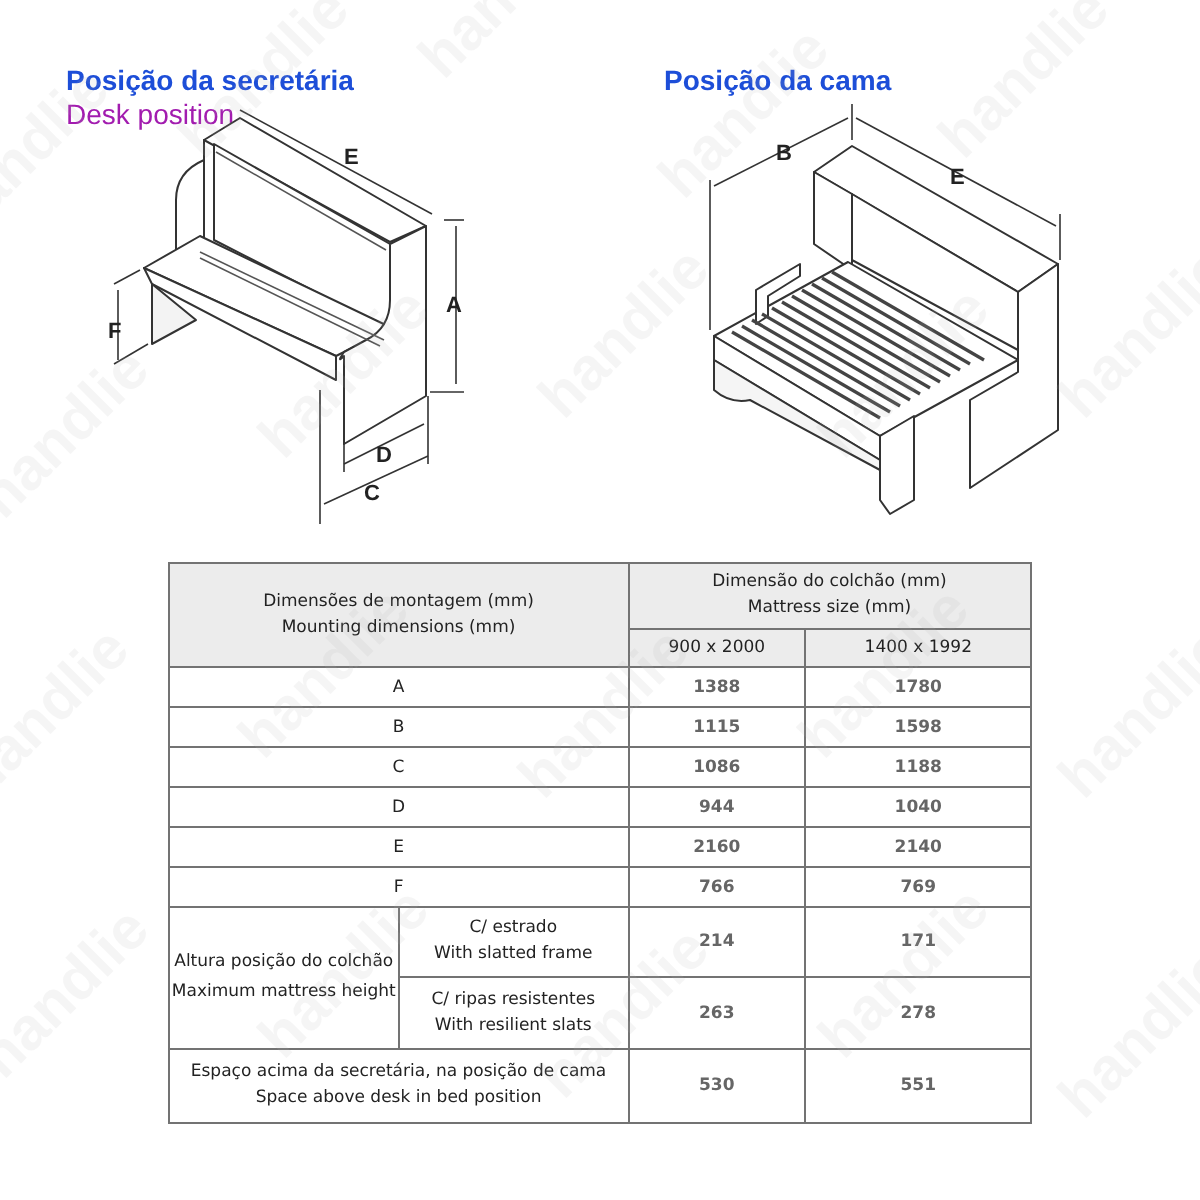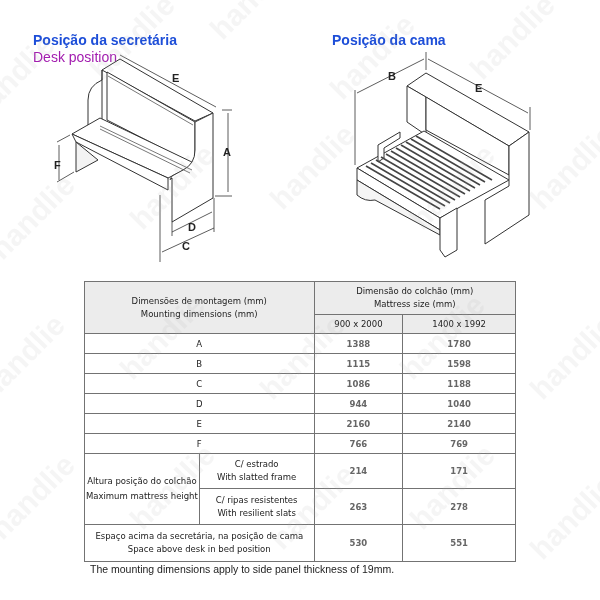--- a/index.html
+++ b/index.html
@@ -217,14 +217,13 @@
       <div>Espaço acima da secretária, na posição de cama</div>
       <div>Space above desk in bed position</div>
     </td>
     <td class="val">530</td>
     <td class="val">551</td>
   </tr>
 </tbody>
   </table>
 
 <div class="note">
-  <div>The mounting dimensions apply to side panel thickness of 19mm.</div>
 </div>
 
 </body></html>

